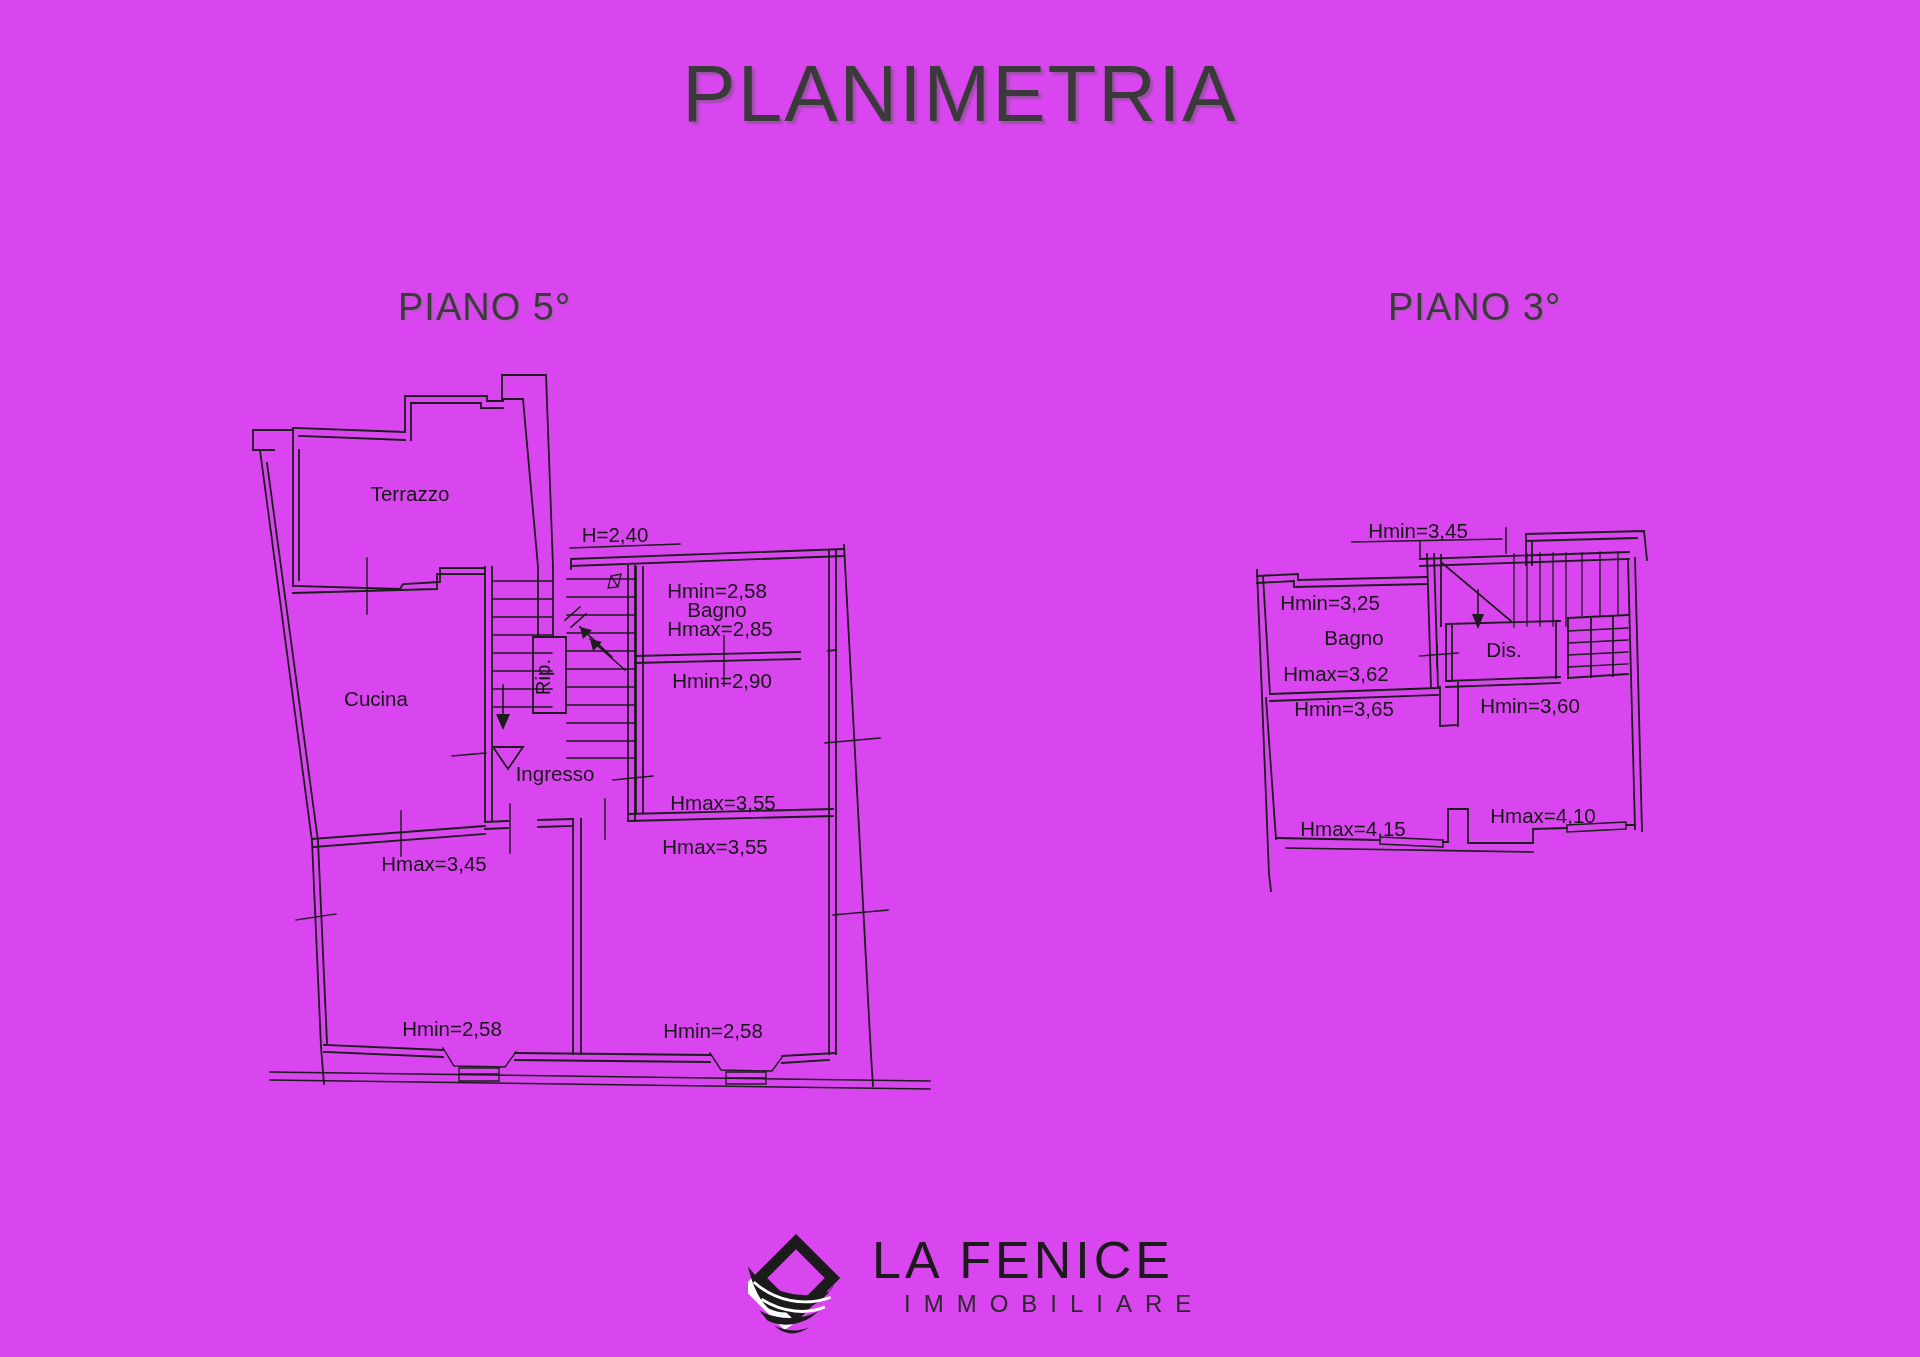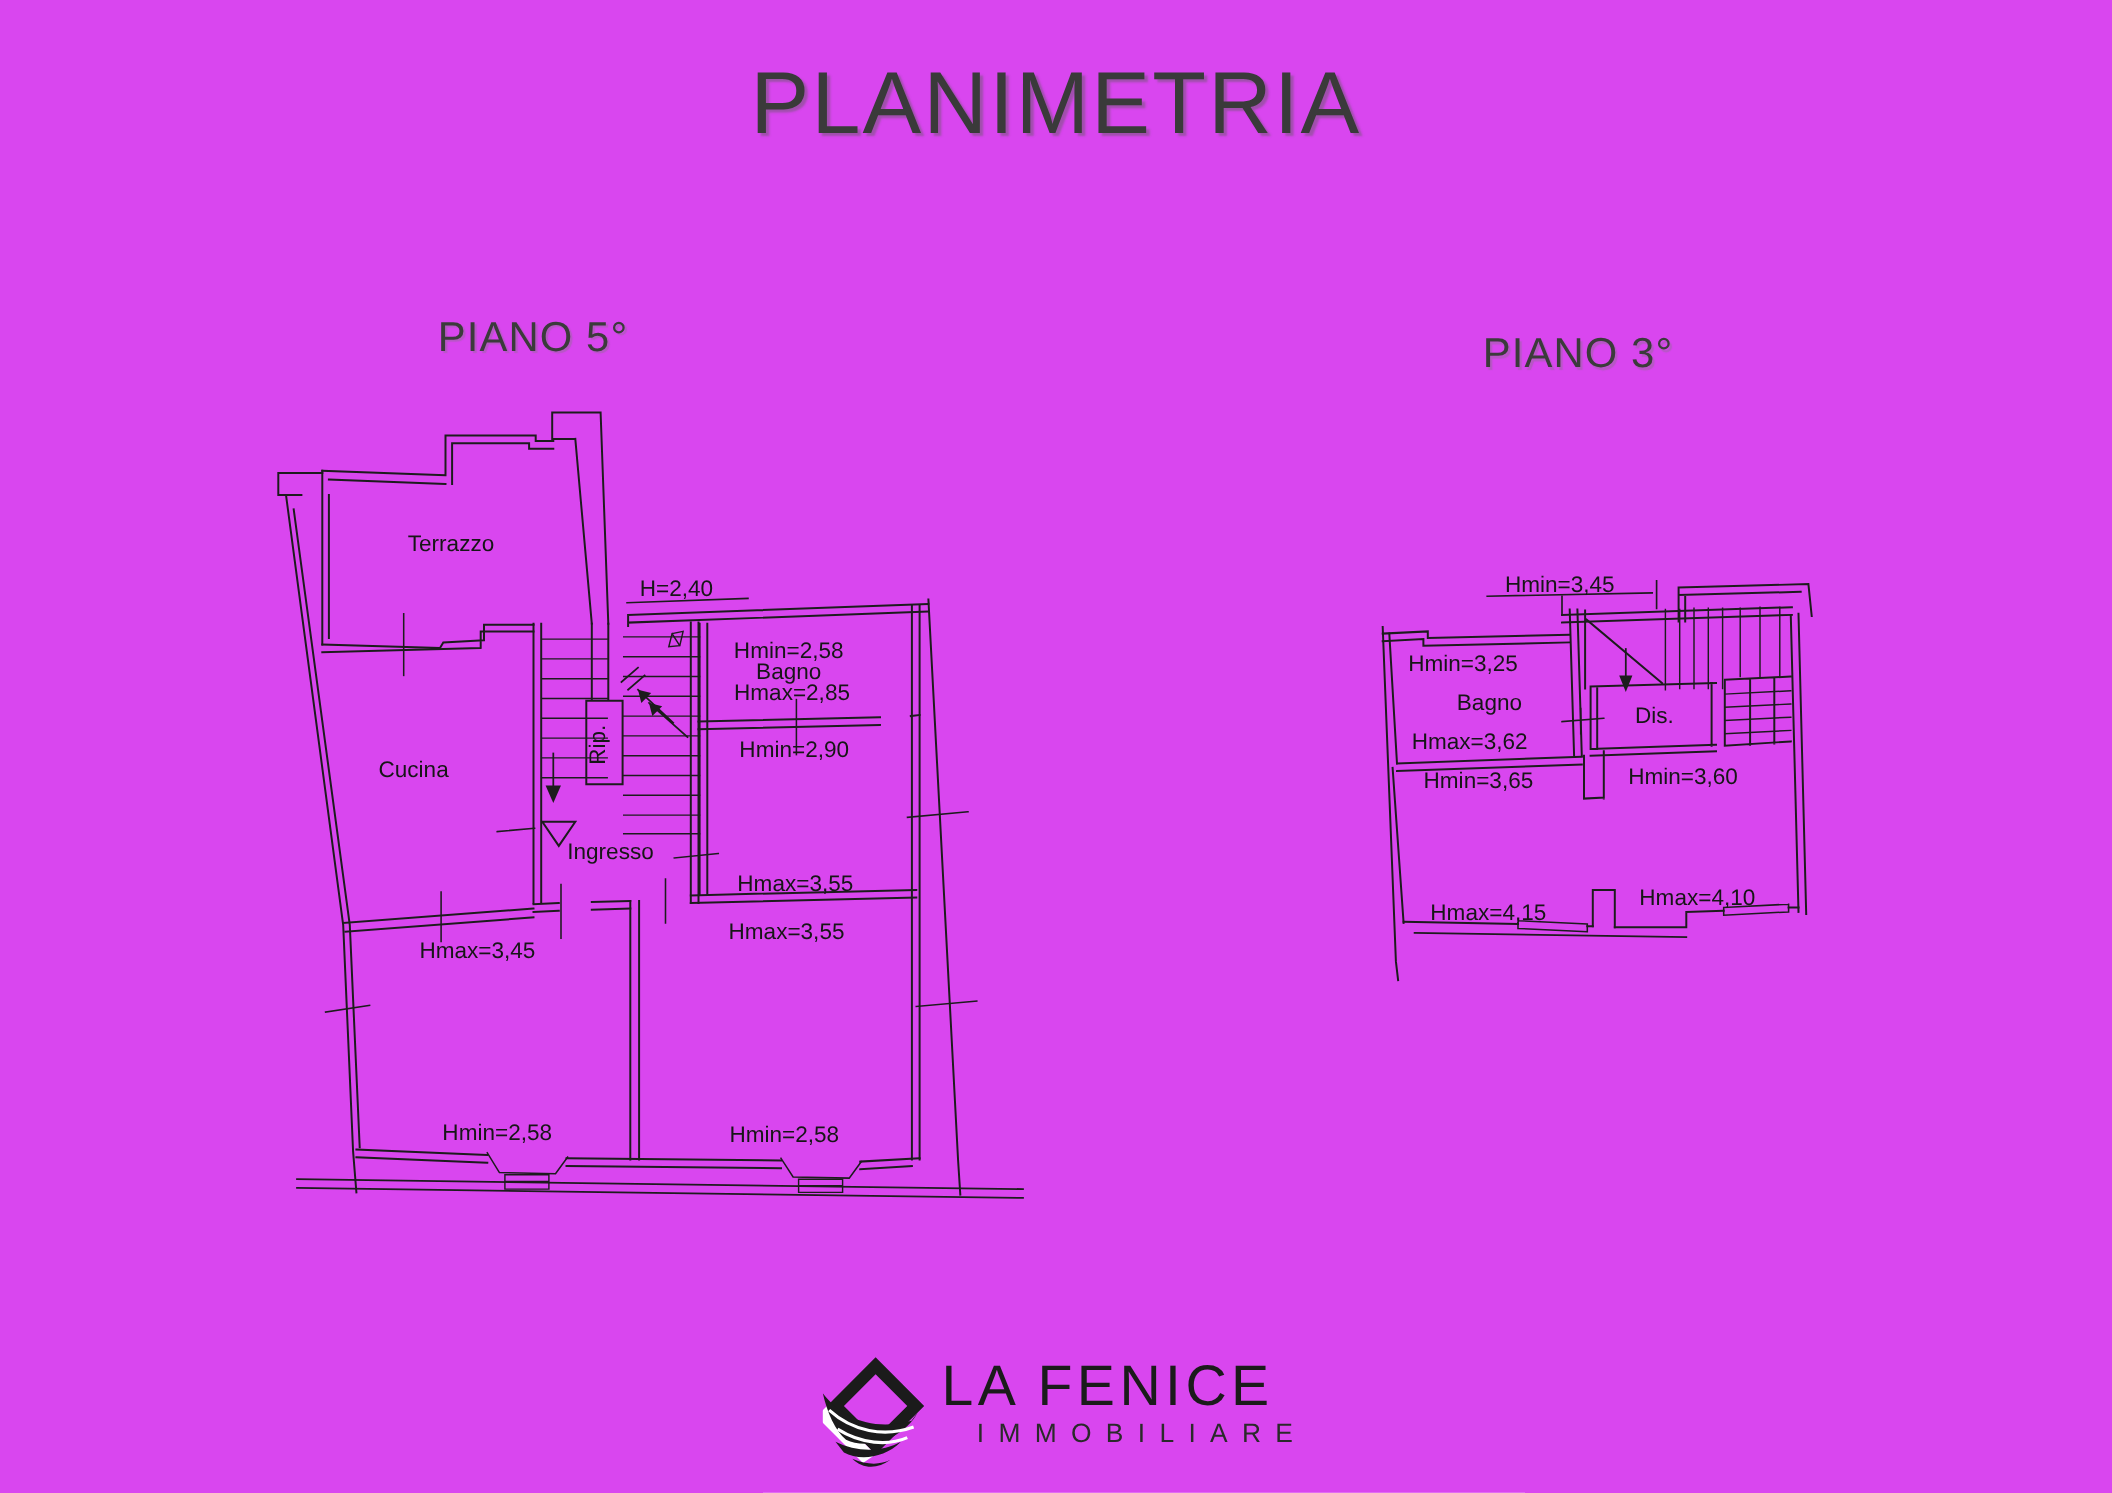--- a/index.html
+++ b/index.html
@@ -10,29 +10,29 @@
   .page-title {
     position:absolute; left:0; right:0; top:48px; text-align:center;
     font-size:80px; font-weight:400; letter-spacing:2px; color:#3a3a3a;
     text-shadow:3px 3px 2px rgba(90,90,90,0.45);
   }
   .floor-label {
     position:absolute; font-size:38px; font-weight:400; letter-spacing:1px; color:#3b3b3b;
     text-shadow:2px 2px 1px rgba(120,120,120,0.35);
   }
   .floor-label.p2 { left:398px; top:286px; }
-  .floor-label.p3 { left:1348px; top:286px;margin-top:15px; }
+  .floor-label.p3 { left:1388px; top:286px; }
   .plan-svg { position:absolute; }
   .plan-svg.p2 { left:240px; top:355px; }
   .plan-svg.p3 { left:1230px; top:490px; }
   svg text {
     font-family:"Liberation Sans", sans-serif; font-size:20.5px; fill:#161616;
   }
   .logo {
-    position:absolute; left:748px; top:1228px; display:flex; align-items:flex-start; gap:12px;
+    position:absolute; left:748px; top:1228px; display:flex; align-items:flex-start; gap:28px;
   }
   .logo-icon { width:96px; height:106px; }
   .logo-text { padding-top:6px; }
   .logo-name {
     font-size:52px; font-weight:400; letter-spacing:4px; color:#1b1b1b; line-height:1.0;
     white-space:nowrap;
   }
   .logo-sub {
     font-size:24px; font-weight:400; letter-spacing:13px; color:#2a2a2a; margin-top:4px;
     white-space:nowrap;

